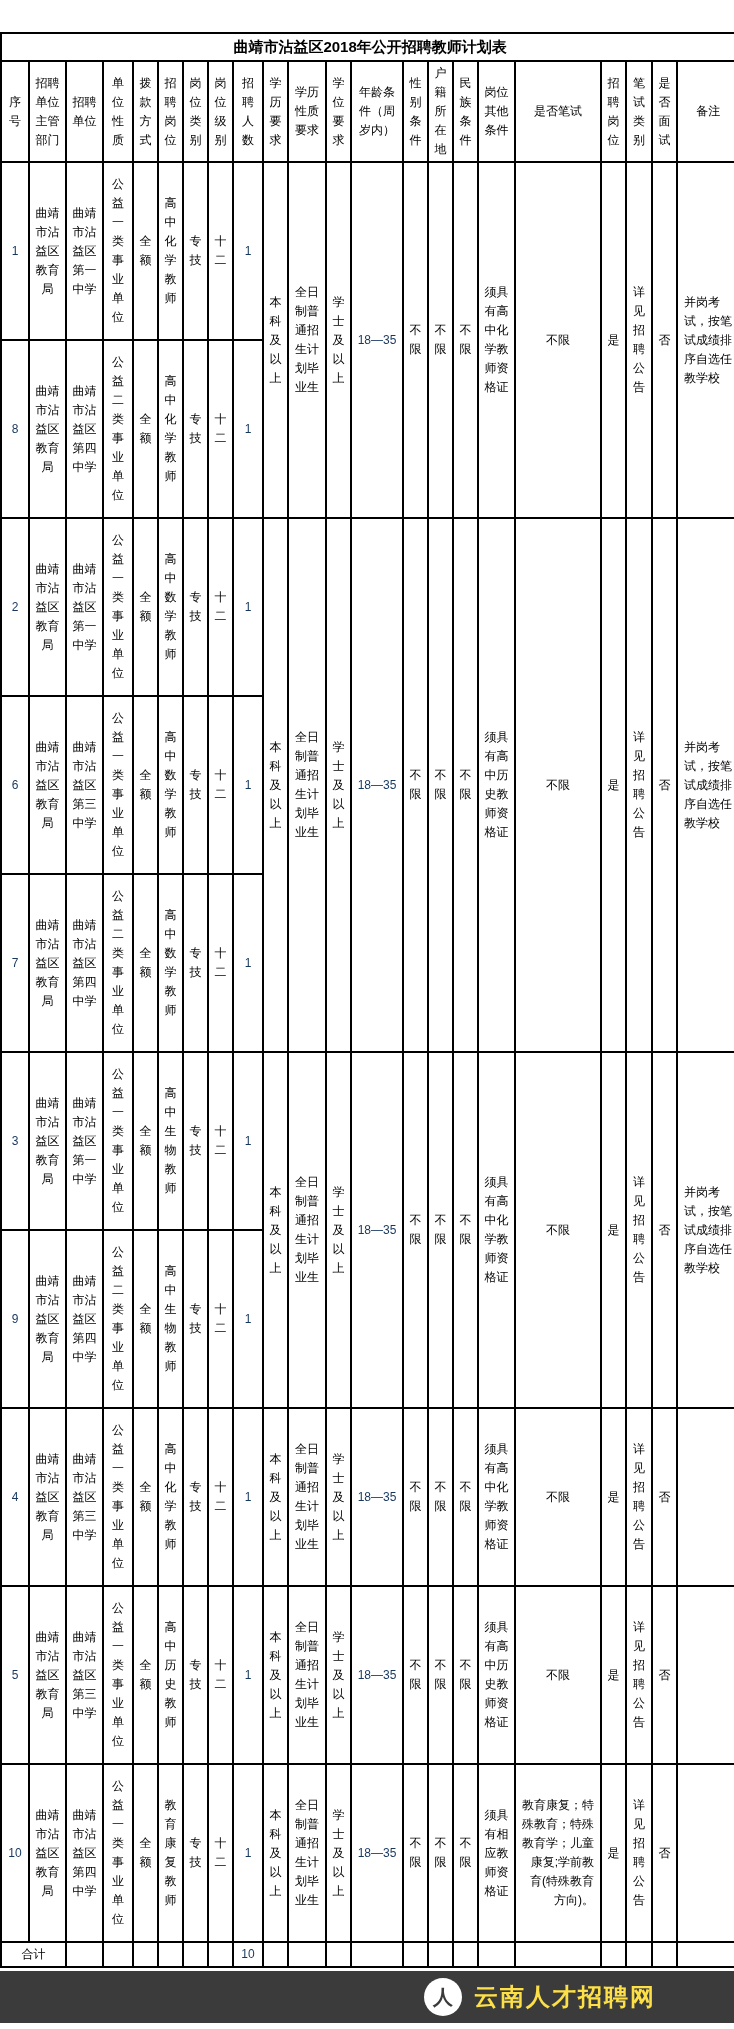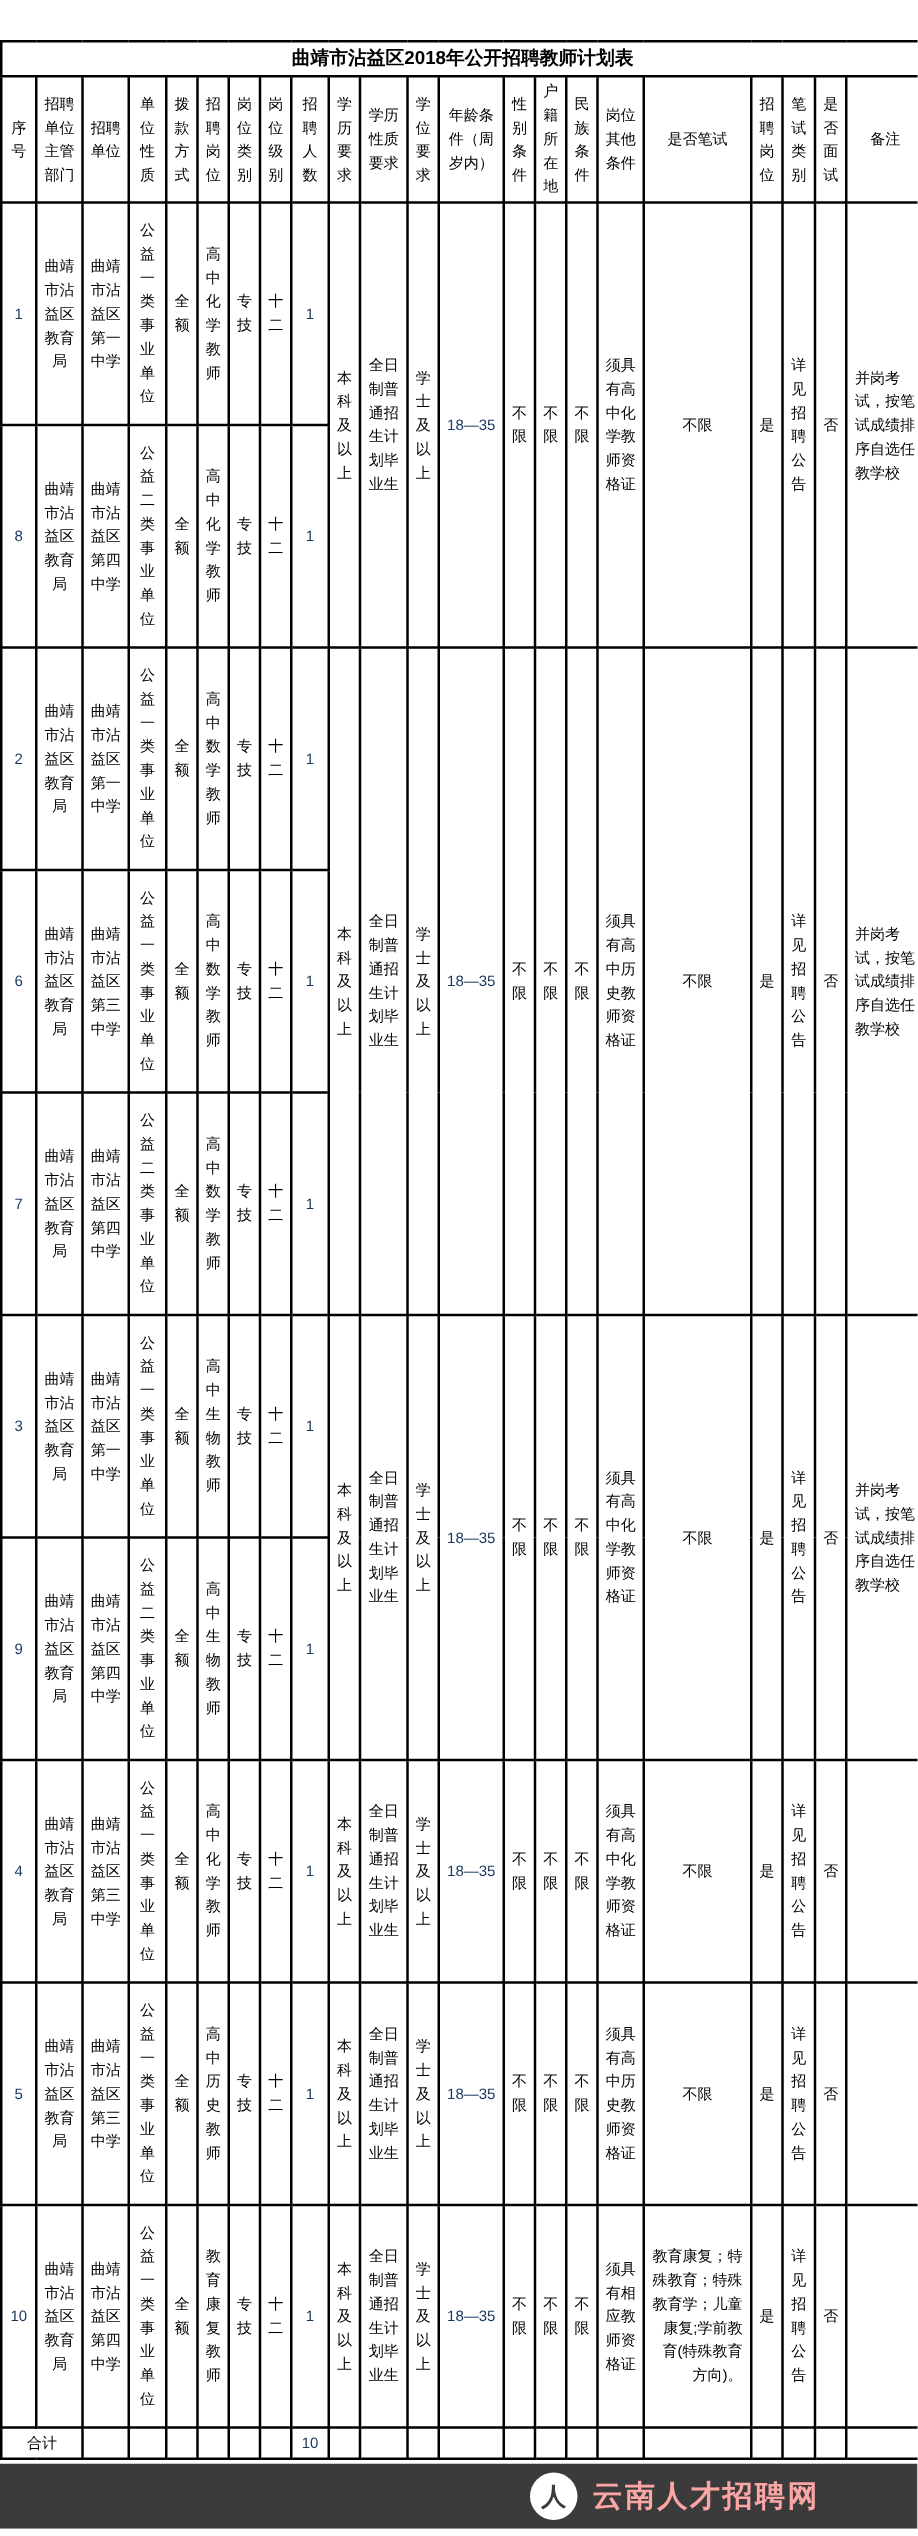--- a/index.html
+++ b/index.html
@@ -34,21 +34,21 @@
   .footer{
     margin-top:3px;height:52px;background:#3b3b3b;
     display:flex;align-items:center;justify-content:flex-end;
     padding-right:78px;gap:12px;
   }
   .logo-circle{
     width:38px;height:38px;border-radius:50%;background:#fff;
     display:flex;align-items:center;justify-content:center;
     color:#3b3b3b;font-size:20px;font-weight:bold;flex:0 0 auto;
   }
-  .site-name{color:#fca5a5;font-size:24px;font-weight:bold;letter-spacing:2px;}
+  .site-name{color:#fde047;font-size:24px;font-weight:bold;letter-spacing:2px;}
 </style>
 </head>
 <body>
 
 <div class="page">
   <table class="grid">
     <colgroup>
       <col style="width:28px">
         <col style="width:37px">
         <col style="width:37px">

